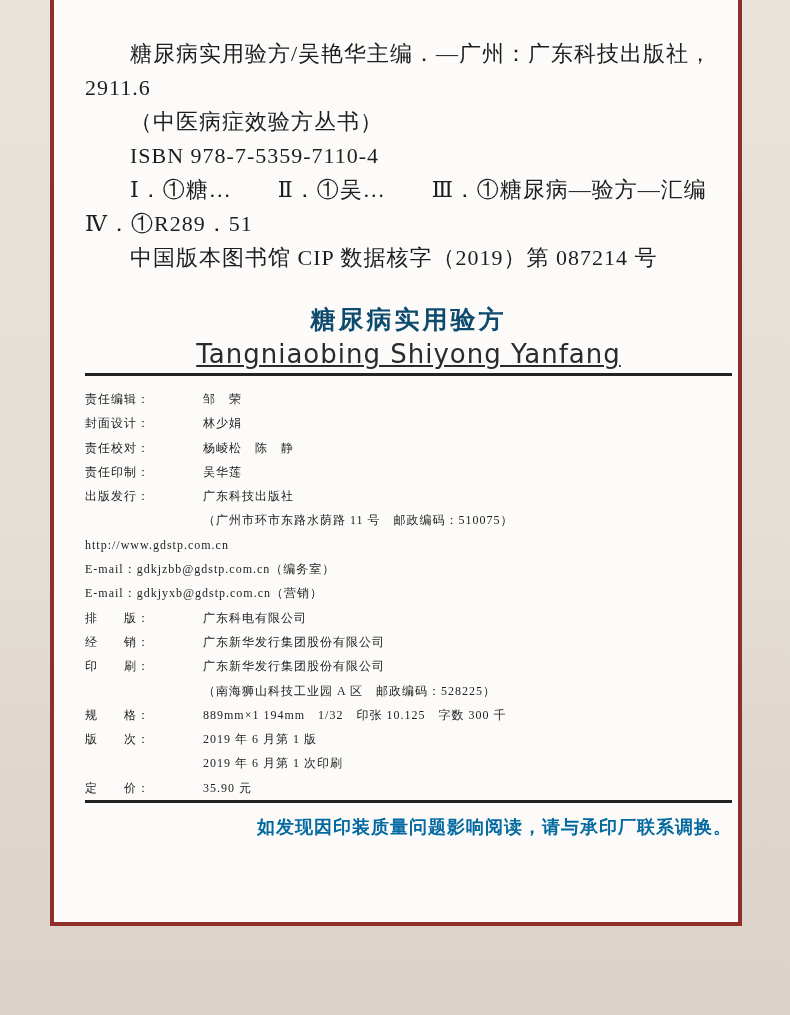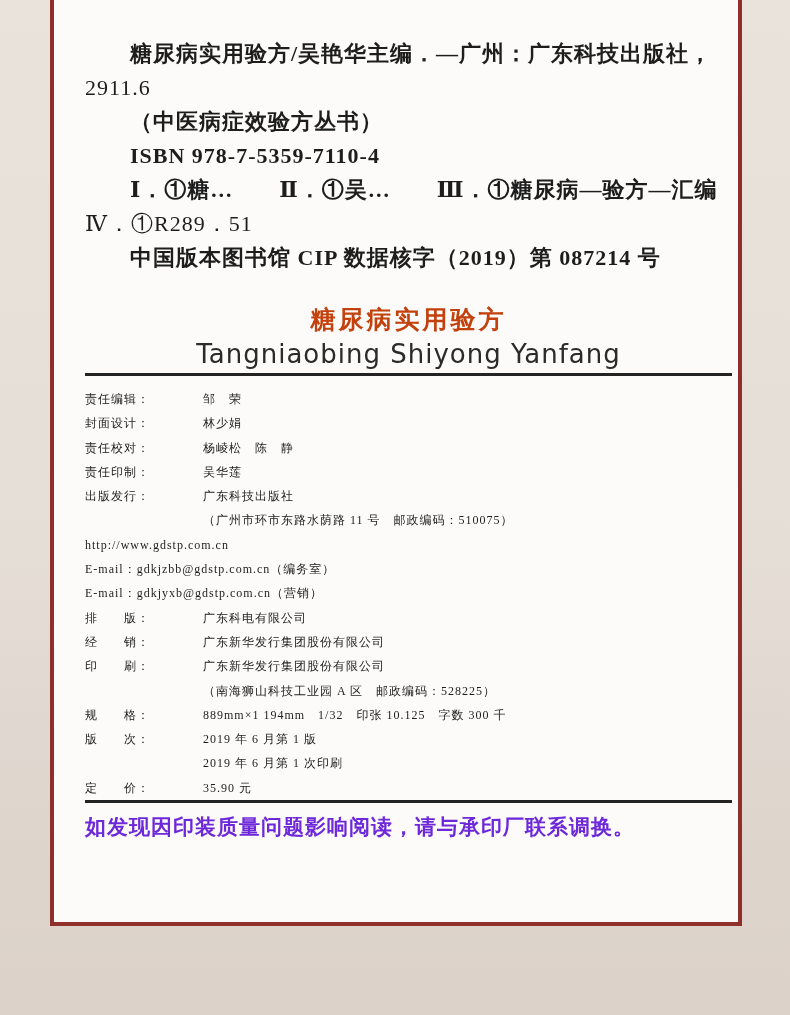--- a/index.html
+++ b/index.html
@@ -11,48 +11,48 @@
   }
   .page{
     position:absolute;left:50px;top:-8px;width:692px;height:934px;
     box-sizing:border-box;border:4px solid #8e2f2b;
     background:#fcfbf9;
   }
   .content{padding:0 6px 0 31px;}
   
   .cip-block{padding-top:41px;font-size:22px;line-height:34px;letter-spacing:1px;}
   .cip-block p{margin:0;}
-  .ind{padding-left:45px;font-weight:bold;}
+  .ind{padding-left:45px;}
   .gap-roman{margin-top:37px;}
   .gap-cip{margin-top:32px;}
   
   .title-block{margin-top:31px;text-align:center;}
   .book-title{
     font-family:"Liberation Sans","DejaVu Sans",sans-serif;
     font-weight:bold;font-size:25px;line-height:27px;letter-spacing:3px;
-    color:#c2410c;
+    color:#0c4a6e;
   }
   .pinyin{
     margin-top:7px;font-family:"DejaVu Sans","Liberation Sans",sans-serif;
-    font-size:26px;line-height:28px;color:#2b2b2b;letter-spacing:1px;
+    font-size:26px;line-height:28px;color:#2b2b2b;letter-spacing:1px;text-decoration:underline;
   }
   
   .rule{height:3px;background:#232323;border:none;margin:0;}
   .rule-top{margin-top:5px;}
   
   .details{padding-top:11px;font-size:12px;line-height:24.3px;letter-spacing:1px;}
   .row{margin:0;white-space:nowrap;}
   .lbl{display:inline-block;width:118px;}
   .indent{margin-left:118px;}
   
   .notice{
-    margin-top:11px;text-align:left;
+    margin-top:11px;text-align:right;
     font-family:"Liberation Sans","DejaVu Sans",sans-serif;
-    font-weight:bold;font-size:21px;line-height:26px;letter-spacing:1px;
-    color:#6d28d9;
+    font-weight:bold;font-size:18px;line-height:26px;letter-spacing:1px;
+    color:#0369a1;
   }
 </style>
 </head>
 <body>
 
 <div class="page">
   <div class="content">
 
     <section class="cip-block">
       <p class="ind">糖尿病实用验方/吴艳华主编．—广州：广东科技出版社，</p>

